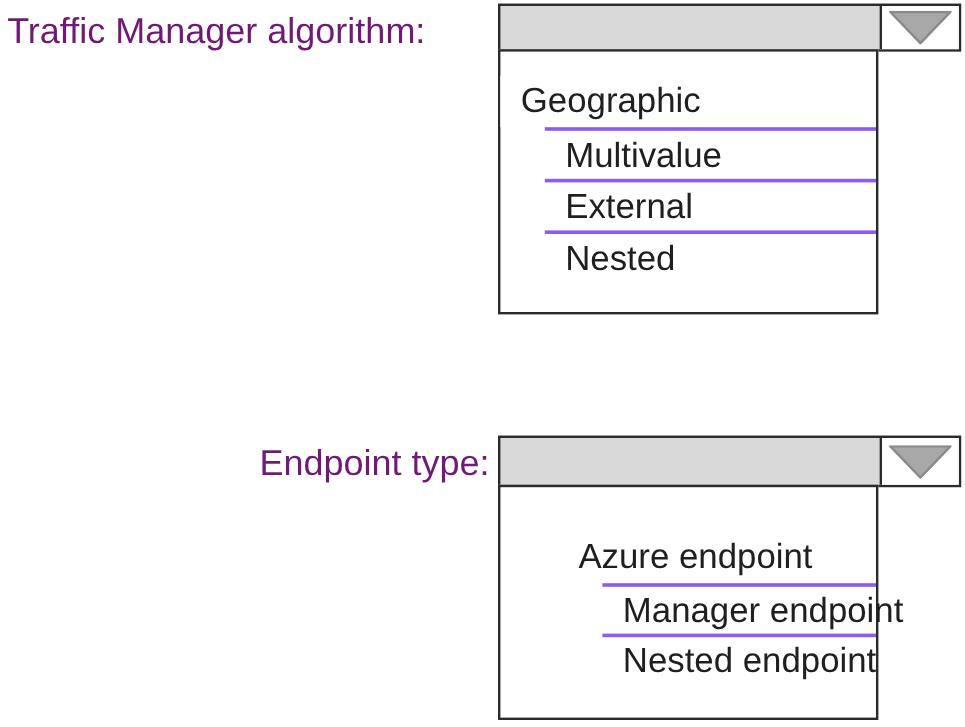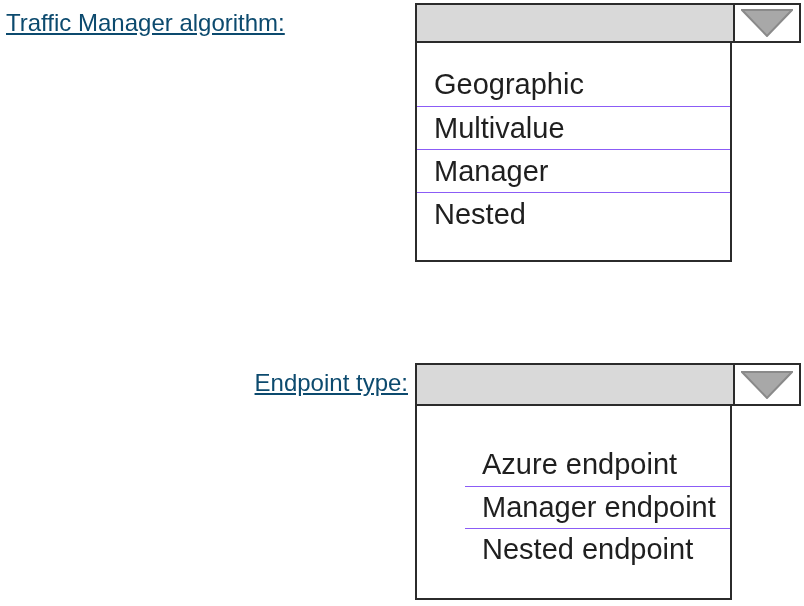--- a/index.html
+++ b/index.html
@@ -11,25 +11,24 @@
     position: relative;
     width: 804px;
     height: 606px;
     background: #ffffff;
     font-family: "Liberation Sans", sans-serif;
     color: #1f1f1f;
     overflow: hidden;
   }
   .field-label {
     position: absolute;
-    font-size: 24px;
+    font-size: 30px;
     line-height: 1.1;
-    color: #0c4a6e;
+    color: #701a75;
     white-space: nowrap;
-    text-decoration: underline;
   }
   .label-1 { left: 6px; top: 10px; }
   .label-2 { right: 396px; top: 370px; text-align: center; }
 
   .combo {
     position: absolute;
     left: 415px;
     width: 386px;
     height: 40px;
     box-sizing: border-box;
@@ -79,21 +78,22 @@
     box-sizing: border-box;
     height: 43px;
     line-height: 42px;
     font-size: 29px;
     padding-left: 17px;
     white-space: nowrap;
     cursor: pointer;
     background: #ffffff;
   }
   .list-item + .list-item {
-    border-top: 1px solid #8b5cf6;
+    border-top: 3px solid #8b5cf6;
+    margin-left: 37px;
   }
   .listbox-2 .list-item { height: 42px; line-height: 41px; }
 </style>
 </head>
 <body>
 
 <div class="canvas">
 
   <div class="field-label label-1">Traffic Manager algorithm:</div>
 
@@ -105,21 +105,21 @@
           <polygon points="1,1 51,1 26,27" fill="#a8a8a8" stroke="#8a8a8a" stroke-width="2"></polygon>
         </svg>
       </span>
     </div>
   </div>
 
   <div class="listbox listbox-1">
     <div class="list-spacer spacer-1"></div>
     <div class="list-item">Geographic</div>
     <div class="list-item">Multivalue</div>
-    <div class="list-item">Manager</div>
+    <div class="list-item">External</div>
     <div class="list-item">Nested</div>
   </div>
 
   <div class="field-label label-2">Endpoint type:</div>
 
   <div class="combo combo-2">
     <div class="combo-value"></div>
     <div class="combo-arrow-btn">
       <span class="arrow-icon">
         <svg width="52" height="28" viewBox="0 0 52 28">

